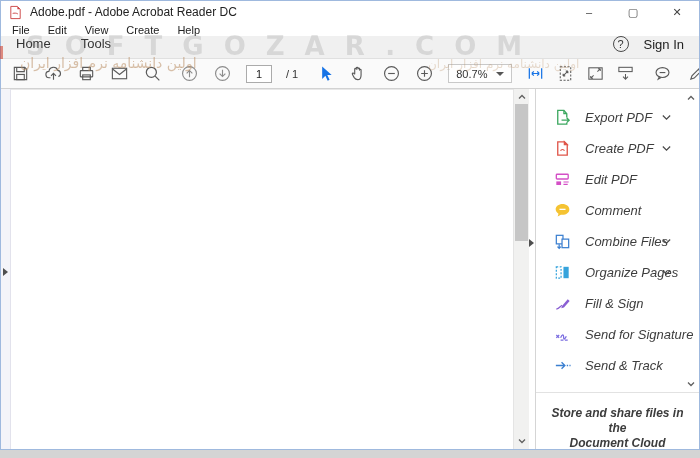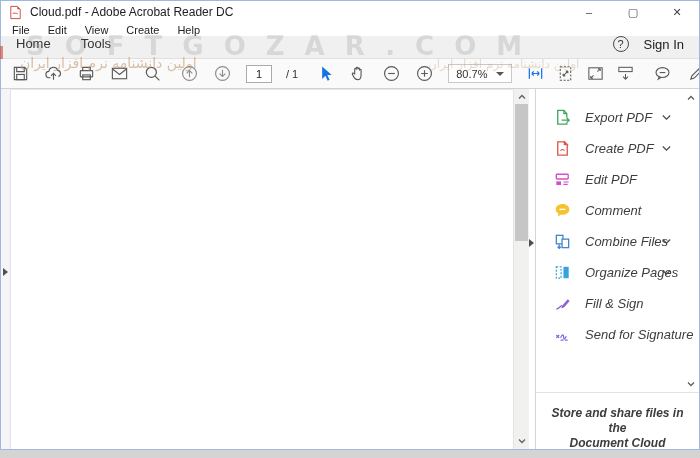--- a/index.html
+++ b/index.html
@@ -97,21 +97,21 @@
 <div class="window">
 
   <div class="titlebar">
     <span class="app-icon">
       <svg width="15" height="15" viewBox="0 0 16 16">
         <path d="M3 1.5h7l3 3v10H3z" fill="#fff" stroke="#c44" stroke-width="1"></path>
         <path d="M10 1.5v3h3z" fill="#c44"></path>
         <path d="M5 9c1.5-.5 4-.5 5.5.5" stroke="#c44" stroke-width="1" fill="none"></path>
       </svg>
     </span>
-    <span class="title-text">Cloud.pdf - Adobe Acrobat Reader DC</span>
+    <span class="title-text">Adobe.pdf - Adobe Acrobat Reader DC</span>
     <div class="win-controls">
       <span class="win-btn">–</span>
       <span class="win-btn">▢</span>
       <span class="win-btn">✕</span>
     </div>
   </div>
 
   <div class="menubar">
     <span class="menu-item">File</span>
     <span class="menu-item">Edit</span>
@@ -377,20 +377,29 @@
           <span class="tool-icon">
             <svg width="19" height="19" viewBox="0 0 20 20" fill="none" stroke="#7a6ce0" stroke-width="1.3">
               <path d="m3.5 10.5 3 3m0-3-3 3"></path>
               <path d="M8 13.5c1.5-4 3.2-4 3.2-.5s1.8 1 2.8-1.2"></path>
               <path d="M8 16h8" stroke-dasharray="3 1.5"></path>
             </svg>
           </span>
           <span class="tool-label">Send for Signature</span>
         </div>
 
+        <div class="tool-row">
+          <span class="tool-icon">
+            <svg width="19" height="19" viewBox="0 0 20 20" fill="none" stroke="#3b7fd0" stroke-width="1.4">
+              <path d="M3 10h9.5M9 6.5l3.5 3.5L9 13.5"></path>
+              <path d="M14.5 10h4" stroke-dasharray="1.4 1.4"></path>
+            </svg>
+          </span>
+          <span class="tool-label">Send &amp; Track</span>
+        </div>
       </div>
 
       <span class="sb-arrow sb-up">
         <svg width="10" height="10" viewBox="0 0 10 10" fill="none" stroke="#606060" stroke-width="1.3">
             <path d="m2 6.5 3-3 3 3"></path>
           </svg>
       </span>
       <span class="sb-arrow sb-down">
         <svg width="10" height="10" viewBox="0 0 10 10" fill="none" stroke="#606060" stroke-width="1.3">
             <path d="m2 3.5 3 3 3-3"></path>

